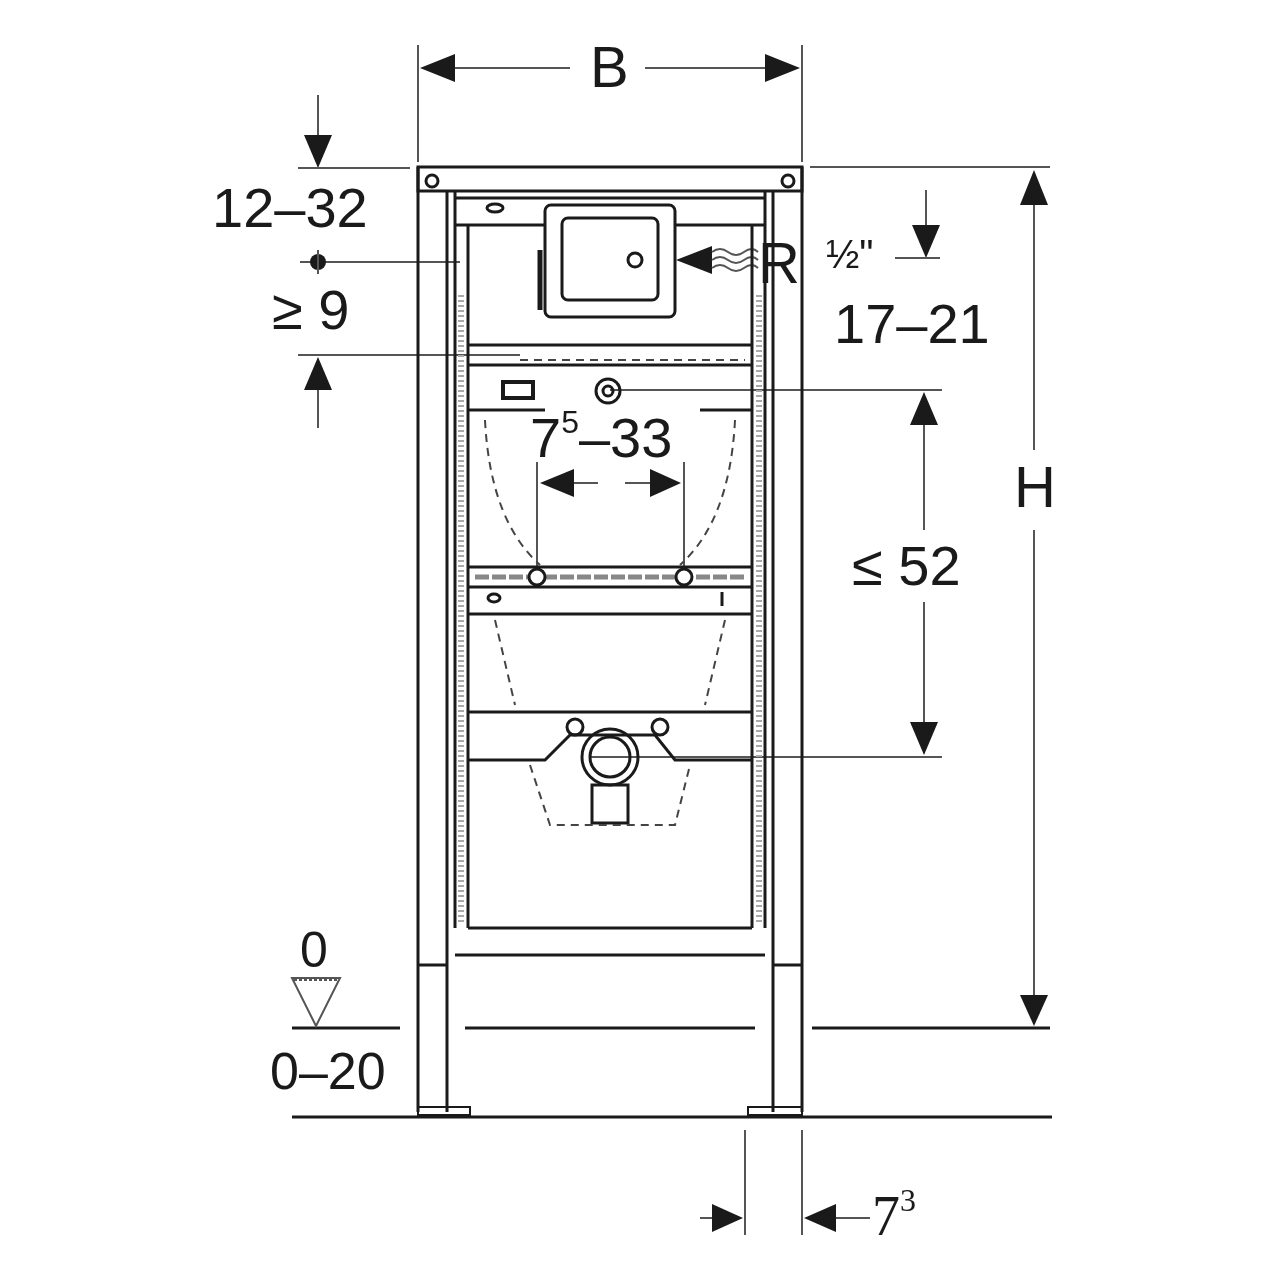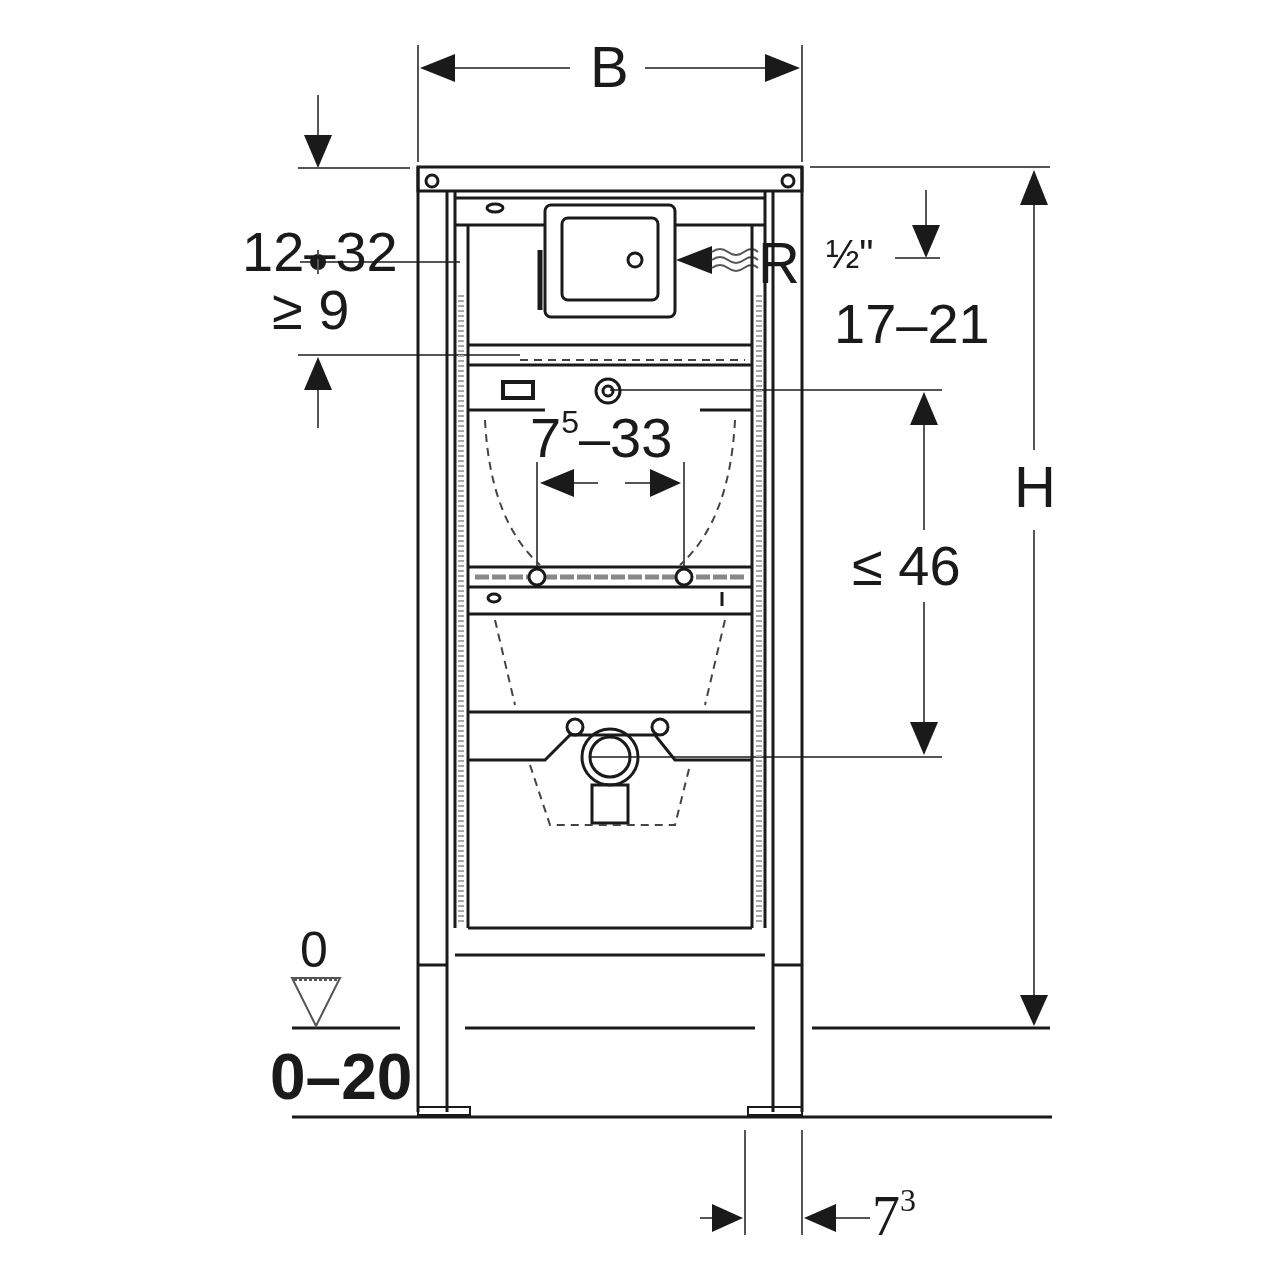--- a/index.html
+++ b/index.html
@@ -169,22 +169,22 @@
     <line x1="802" y1="1130" x2="802" y2="1235"></line>
     <line x1="700" y1="1218" x2="712" y2="1218"></line>
     <polygon points="743,1218 712,1204 712,1232" stroke="none"></polygon>
     <polygon points="804,1218 836,1204 836,1232" stroke="none"></polygon>
     <line x1="836" y1="1218" x2="870" y2="1218"></line>
   </g>
 </svg>
 
 <div class="lbl" style="left:590px;top:38px;font-size:58px;">B</div>
 <div class="lbl" style="left:1014px;top:458px;font-size:58px;">H</div>
-<div class="lbl" style="left:242px;top:180px;margin-top:44px;">12–32</div>
+<div class="lbl" style="left:212px;top:180px;">12–32</div>
 <div class="lbl" style="left:272px;top:282px;">≥ 9</div>
 <div class="lbl" style="left:758px;top:234px;font-size:58px;">R</div>
 <div class="lbl" style="left:826px;top:234px;font-size:40px;">½"</div>
 <div class="lbl" style="left:834px;top:296px;">17–21</div>
 <div class="lbl" style="left:530px;top:410px;text-align:right;"><span>7</span><sup>5</sup><span>–33</span></div>
-<div class="lbl" style="left:852px;top:538px;">≤ 46</div>
+<div class="lbl" style="left:852px;top:538px;">≤ 52</div>
 <div class="lbl" style="left:300px;top:925px;font-size:50px;">0</div>
-<div class="lbl" style="left:270px;top:1045px;font-size:64px;font-weight:bold;">0–20</div>
+<div class="lbl" style="left:270px;top:1045px;font-size:52px;">0–20</div>
 <div class="lbl" style="left:872px;top:1188px;font-family:Liberation Serif, serif;"><span>7</span><sup>3</sup></div>
 
 </body></html>

